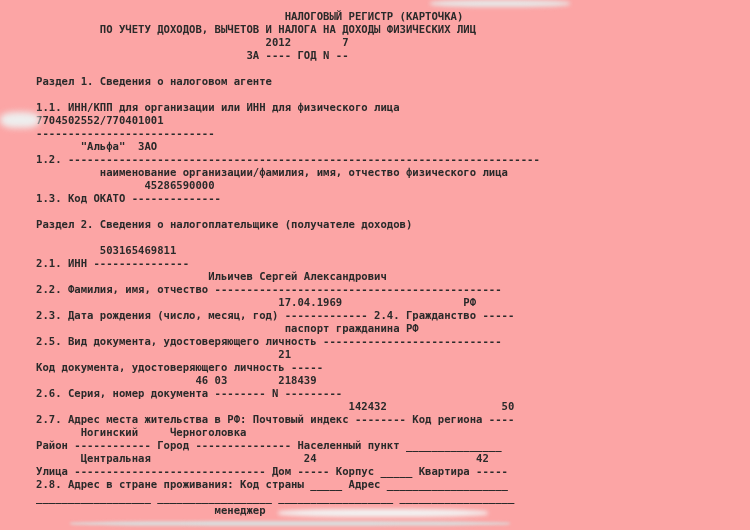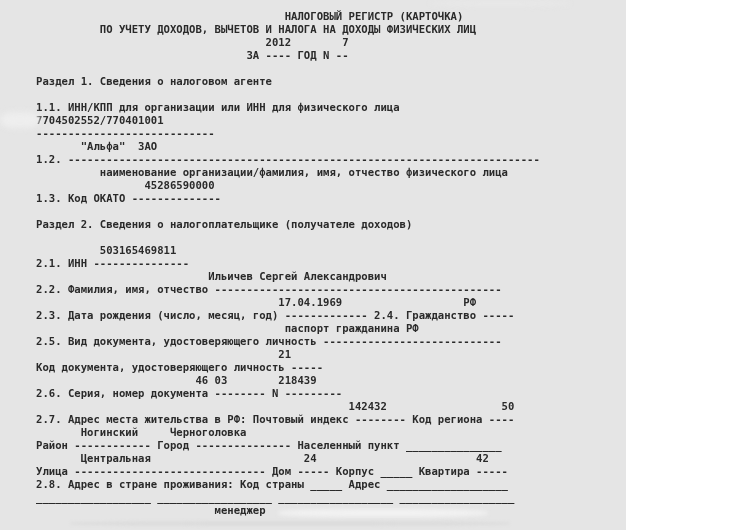--- a/index.html
+++ b/index.html
@@ -1,21 +1,21 @@
 <!DOCTYPE html>
 <html><head>
 <meta charset="utf-8">
 <style>
   html,body{margin:0;padding:0;}
   body{
     width:750px;height:530px;background:#ffffff;overflow:hidden;
     font-family:"DejaVu Sans Mono","Liberation Mono",monospace;
   }
   .page{
-    position:relative;width:626px;height:530px;background:#e5e5e5;overflow:hidden;
+    position:relative;width:750px;height:530px;background:#fca5a5;overflow:hidden;
   }
   pre.doc{
     margin:0;padding:10px 0 0 36px;
     font-family:"DejaVu Sans Mono","Liberation Mono",monospace;
     font-size:10.6px;line-height:13px;font-weight:bold;
     color:#2a2a2a;white-space:pre;
   }
   .ln{height:13px;white-space:pre;}
   .artifact{position:absolute;pointer-events:none;}
   .artifact.a1{left:430px;top:0;width:140px;height:7px;background:#e7e7e7;filter:blur(2px);border-radius:40%;}

